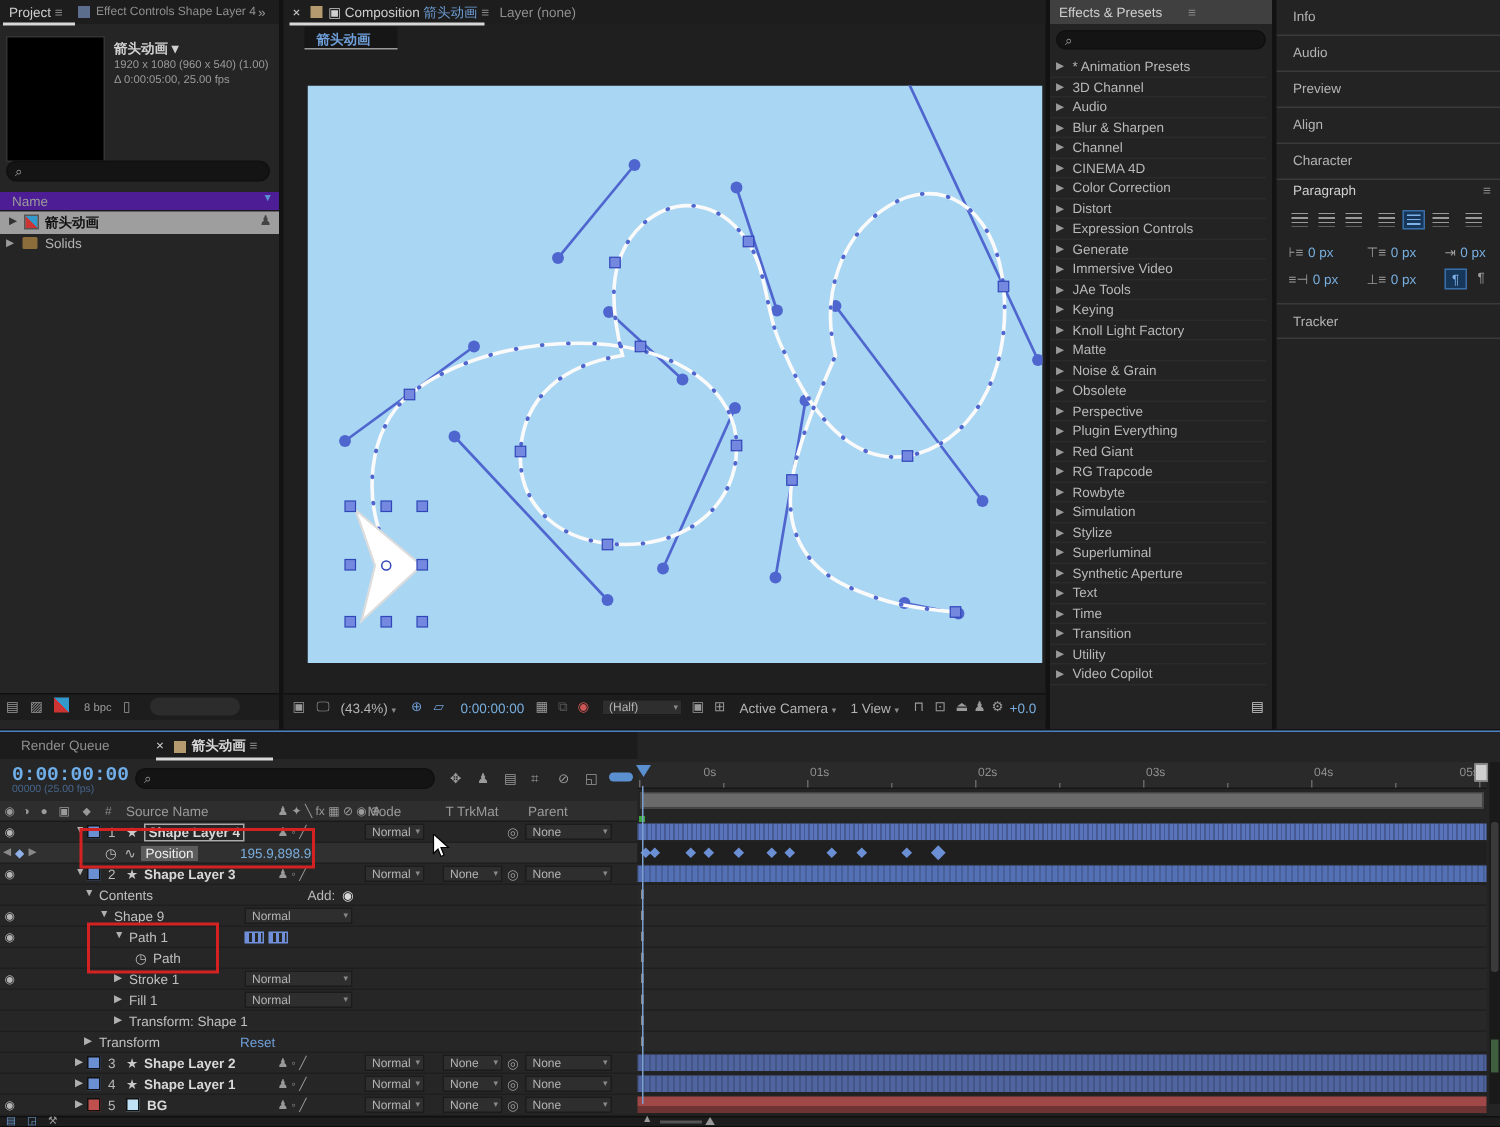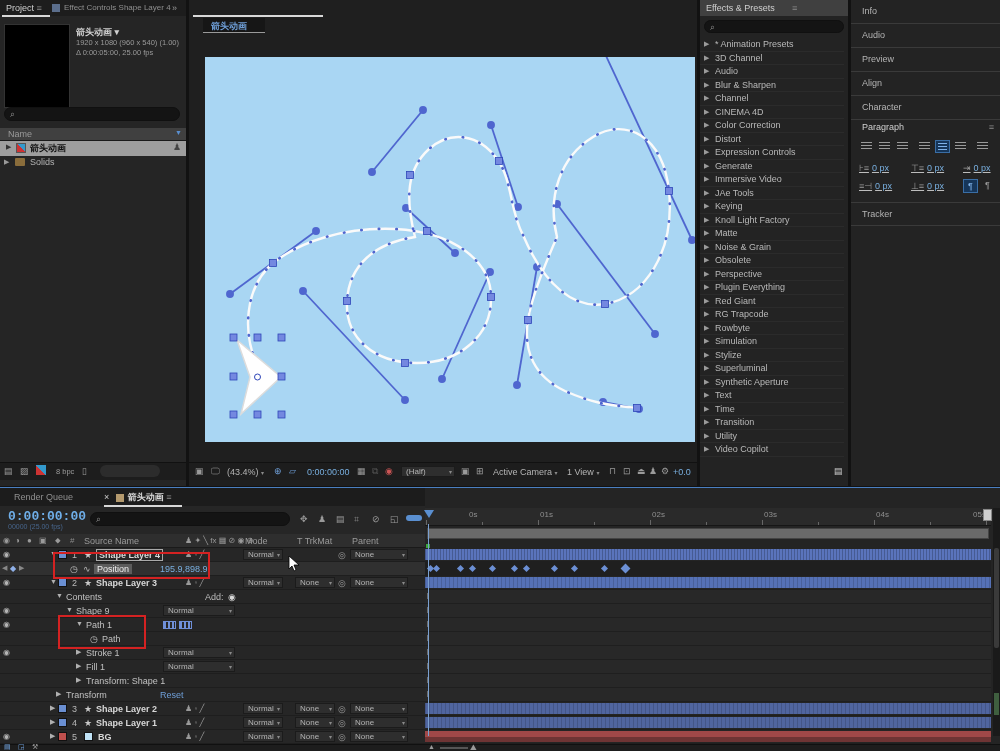--- a/index.html
+++ b/index.html
@@ -33,21 +33,21 @@
   .bar.b3 { background:#50659f; background-image:repeating-linear-gradient(90deg, rgba(0,0,0,.15) 0 1px, transparent 1px 4px); }
   .bar.br { background:linear-gradient(#a04848 0 55%, #6e3434 55% 100%); }
   .kf { position:absolute; width:5px; height:5px; top:4px; background:#6b8fd4; transform:rotate(45deg); }
   .cell { position:absolute; top:2px; white-space:nowrap; }
   .chip { position:absolute; width:9px; height:9px; top:2px; border:1px solid #111; }
   .redbox { position:absolute; border:2px solid #d42222; z-index:40; pointer-events:none; }
   .align-btn { position:absolute; width:15px; height:13px; top:0; padding:2px; }
   .align-btn i { display:block; width:100%; height:100%; background:repeating-linear-gradient(#9a9a9a 0 1px, transparent 1px 3px); }
   .align-btn.on { background:#16365a; border:1px solid #3a6ea5; }
   .align-btn.on i { background:repeating-linear-gradient(#7fb2e8 0 1px, transparent 1px 3px); }
-  .pxfield { position:absolute; top:0; white-space:nowrap;text-decoration:underline; }
+  .pxfield { position:absolute; top:0; white-space:nowrap; }
   .pxfield .fico { color:#9a9a9a; margin-right:3px; }
   .pxfield .val { color:#78aede; }
   .tick { position:absolute; top:0; color:#8f8f8f; font-size:8px; }
   .tickline { position:absolute; top:12px; width:1px; height:5px; background:#666; }
   .imark { position:absolute; left:2px; top:1px; color:#c2c2c2; font-size:9px; font-weight:bold; }
 </style>
 </head>
 <body>
 
 <div id="app">
@@ -60,21 +60,21 @@
       <span class="tab" style="left:172px;color:#9a9a9a;">»</span>
     </div>
     <div class="underline" style="left:2px;top:15px;width:48px;"></div>
     <div class="abs" style="left:4px;top:24px;width:66px;height:84px;background:#000;border:1px solid #333;"></div>
     <div class="abs" style="left:76px;top:26px;color:#d0d0d0;font-weight:bold;"><span>箭头动画</span> ▾</div>
     <div class="abs" style="left:76px;top:38px;font-size:7.5px;color:#9a9a9a;">1920 x 1080 (960 x 540) (1.00)</div>
     <div class="abs" style="left:76px;top:48px;font-size:7.5px;color:#9a9a9a;">Δ 0:00:05:00, 25.00 fps</div>
     <div class="searchbox" style="left:4px;top:107px;width:176px;height:14px;">
         <span class="mag">⌕</span>
       </div>
-    <div class="abs" style="left:0;top:128px;width:186px;height:13px;background:#404040;border-bottom:1px solid #1a1a1a;">
+    <div class="abs" style="left:0;top:128px;width:186px;height:13px;background:#4c1d95;border-bottom:1px solid #1a1a1a;">
       <span class="abs" style="left:8px;top:1px;color:#9a9a9a;">Name</span>
       <span class="abs" style="right:4px;top:1px;color:#5a8fd0;font-size:7px;">▼</span>
     </div>
     <div class="abs" style="left:0;top:141px;width:186px;height:15px;background:#9e9e9e;">
       <span class="abs" style="left:6px;top:2px;font-size:7px;color:#333;">▶</span>
       <span class="abs" style="left:16px;top:2px;width:10px;height:10px;background:linear-gradient(45deg,#c33 0 50%,#39c 50% 100%);border:1px solid #555;"></span>
       <span class="abs" style="left:30px;top:1px;color:#111;font-weight:bold;">箭头动画</span>
       <span class="abs" style="right:5px;top:1px;color:#444;">♟</span>
     </div>
     <div class="abs" style="left:0;top:156px;width:186px;height:14px;">
@@ -86,20 +86,31 @@
       <span class="ico" style="left:4px;top:3px;">▤</span>
       <span class="ico" style="left:20px;top:3px;">▨</span>
       <span class="ico" style="left:36px;top:2px;width:10px;height:10px;background:linear-gradient(45deg,#c33 0 50%,#39c 50% 100%);"></span>
       <span class="abs" style="left:56px;top:4px;font-size:7.5px;color:#9a9a9a;">8 bpc</span>
       <span class="ico" style="left:82px;top:3px;">▯</span>
       <span class="abs" style="left:100px;top:2px;width:60px;height:12px;background:#2c2c2c;border-radius:6px;"></span>
     </div>
   </div>
 
   <div class="panel" style="left:189px;top:0;width:508px;height:486px;background:#1f1f1f;">
+    <div class="tabbar">
+      <span class="tab active" style="left:6px;">
+        <span>×</span>
+        <span class="abs" style="left:12px;top:4px;width:8px;height:8px;background:#b49a6e;"></span>
+        <span style="margin-left:16px;">▣</span>
+        <span>Composition</span>
+        <span style="color:#6f9fd8;">箭头动画</span>
+        <span style="color:#8a8a8a;">≡</span>
+      </span>
+      <span class="tab" style="left:144px;">Layer (none)</span>
+    </div>
     <div class="underline" style="left:4px;top:15px;width:130px;"></div>
     <div class="abs" style="left:14px;top:18px;width:62px;height:14px;background:#161616;">
       <span class="abs" style="left:8px;top:2px;color:#6f9fd8;font-weight:bold;">箭头动画</span>
     </div>
     <div class="underline" style="left:14px;top:32px;width:62px;background:#9a9a9a;height:1px;"></div>
 
     <div class="abs" style="left:16px;top:57px;width:490px;height:385px;">
       <svg width="490" height="385" viewBox="0 0 490 385" style="display:block;">
         <defs>
           <marker id="hdot" markerWidth="6" markerHeight="6" refX="3" refY="3">

